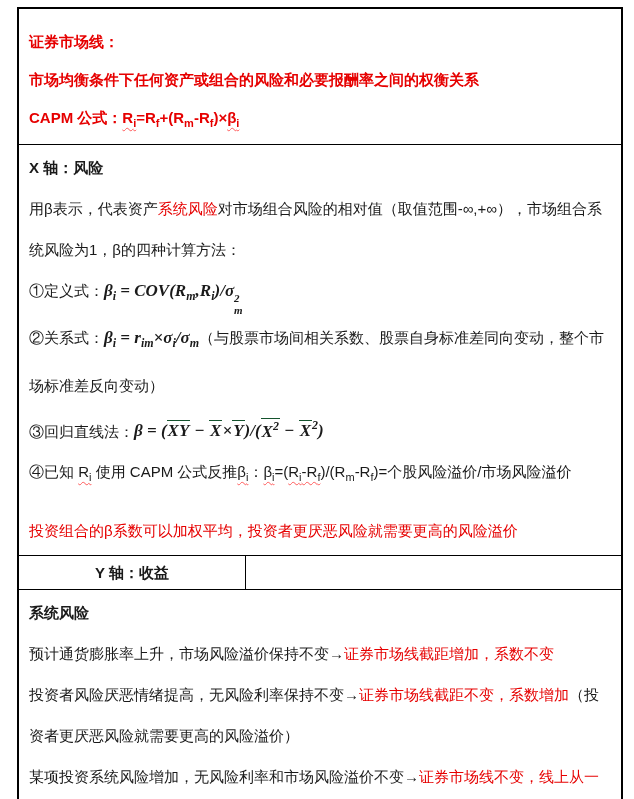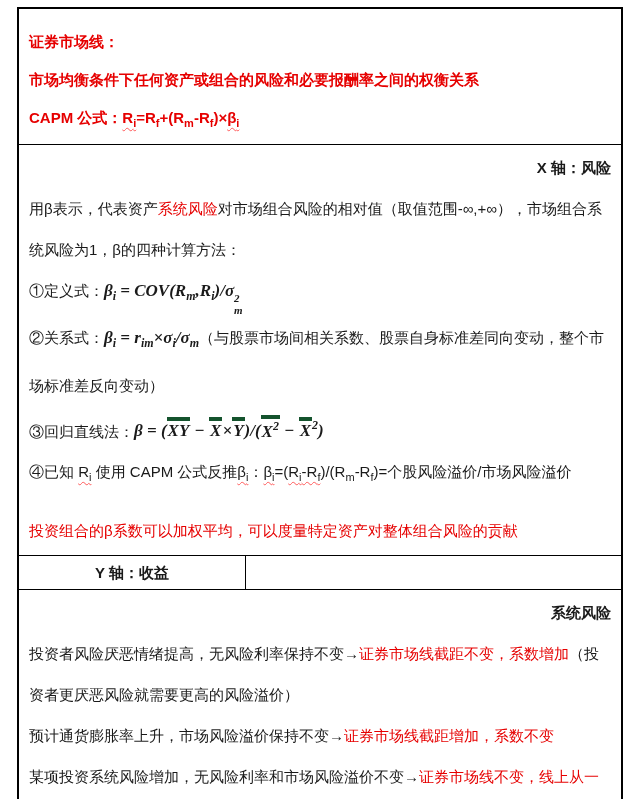--- a/index.html
+++ b/index.html
@@ -9,26 +9,26 @@
   .row { border-bottom:1px solid #000; padding:2px 10px 4px 10px; }
   .row:last-child { border-bottom:none; }
   .row-intro { line-height:38px; padding-bottom:2px; }
   .row-x { line-height:41px; }
   .row-y { display:flex; padding:0; line-height:33px; }
   .ycell-l { width:227px; border-right:1px solid #000; text-align:center; }
   .ycell-r { flex:1; padding-left:11px; }
   .row-img { line-height:41px; padding-bottom:7px; }
   .red { color:#e60000;margin-top:12px; }
   .bold { font-weight:bold; }
-  .center { text-align:right; }
+  .center { text-align:left; }
   .red-ul { color:#e60000; text-decoration-color:#e60000; text-underline-offset:3px; }
   .math { font-family:"Liberation Serif",serif; font-style:italic; font-size:17px;font-weight:bold; }
   sub,sup { font-style:inherit; font-size:11px; }
   .math sub, .math sup { font-size:12px; }
-  .ol { display:inline-block; border-top:4px solid #14532d; line-height:1.1; padding:1px 1px 0 1px; }
+  .ol { display:inline-block; border-top:1px solid #14532d; line-height:1.1; padding:1px 1px 0 1px; }
   .stack { display:inline-flex; flex-direction:column; align-items:flex-start; font-size:11px; line-height:1.05; vertical-align:-0.55em; }
   .wavy { text-decoration:underline; text-decoration-style:wavy; text-decoration-color:#ff5a5a; text-decoration-thickness:1px; text-underline-offset:4px; }
 </style>
 </head>
 <body>
 
 <div class="doc-table">
 
   <section class="row row-intro red bold">
     <p>证券市场线：</p>
@@ -39,27 +39,27 @@
   <section class="row row-x">
     <p class="center bold">X 轴：风险</p>
     <p><span>用β表示，代表资产</span><span class="red-ul">系统风险</span><span>对市场组合风险的相对值（取值范围-∞,+∞），市场组合系统风险为1，β的四种计算方法：</span></p>
     <p><span>①定义式：</span><span class="math">β<sub>i</sub> = COV(R<sub>m</sub>,R<sub>i</sub>)/σ<span class="stack">
             <span>2</span>
             <span>m</span>
           </span></span></p>
     <p><span>②关系式：</span><span class="math">β<sub>i</sub> = r<sub>im</sub>×σ<sub>i</sub>/σ<sub>m</sub></span><span>（与股票市场间相关系数、股票自身标准差同向变动，整个市场标准差反向变动）</span></p>
     <p><span>③回归直线法：</span><span class="math">β = (<span class="ol">XY</span> − <span class="ol">X</span>×<span class="ol">Y</span>)/(<span class="ol">X<sup>2</sup></span> − <span class="ol">X</span><sup>2</sup>)</span></p>
     <p>④已知 <span class="wavy">R<sub>i</sub></span> 使用 CAPM 公式反推<span class="wavy">β<sub>i</sub></span>：<span class="wavy">β<sub>i</sub></span>=(<span class="wavy">R<sub>i</sub>-R<sub>f</sub></span>)/(R<sub>m</sub>-R<sub>f</sub>)=个股风险溢价/市场风险溢价</p>
-    <p class="red">投资组合的β系数可以加权平均，可以度量特定资产对整体组合风险的贡献</p>
+    <p class="red">投资组合的β系数可以加权平均，投资者更厌恶风险就需要更高的风险溢价</p>
   </section>
 
   <section class="row row-y">
     <div class="ycell-l"><span class="bold">Y 轴：收益</span></div>
   </section>
 
   <section class="row row-img">
     <p class="center bold">系统风险</p>
+    <p><span>预计通货膨胀率上升，市场风险溢价保持不变→</span><span class="red">证券市场线截距增加，系数不变</span><span></span></p>
     <p><span>投资者风险厌恶情绪提高，无风险利率保持不变→</span><span class="red">证券市场线截距不变，系数增加</span><span>（投资者更厌恶风险就需要更高的风险溢价）</span></p>
-    <p><span>预计通货膨胀率上升，市场风险溢价保持不变→</span><span class="red">证券市场线截距增加，系数不变</span><span></span></p>
     <p><span>某项投资系统风险增加，无风险利率和市场风险溢价不变→</span><span class="red">证券市场线不变，线上从一个点滑到另一个点</span><span></span></p>
   </section>
 
 </div>
 
 </body></html>

